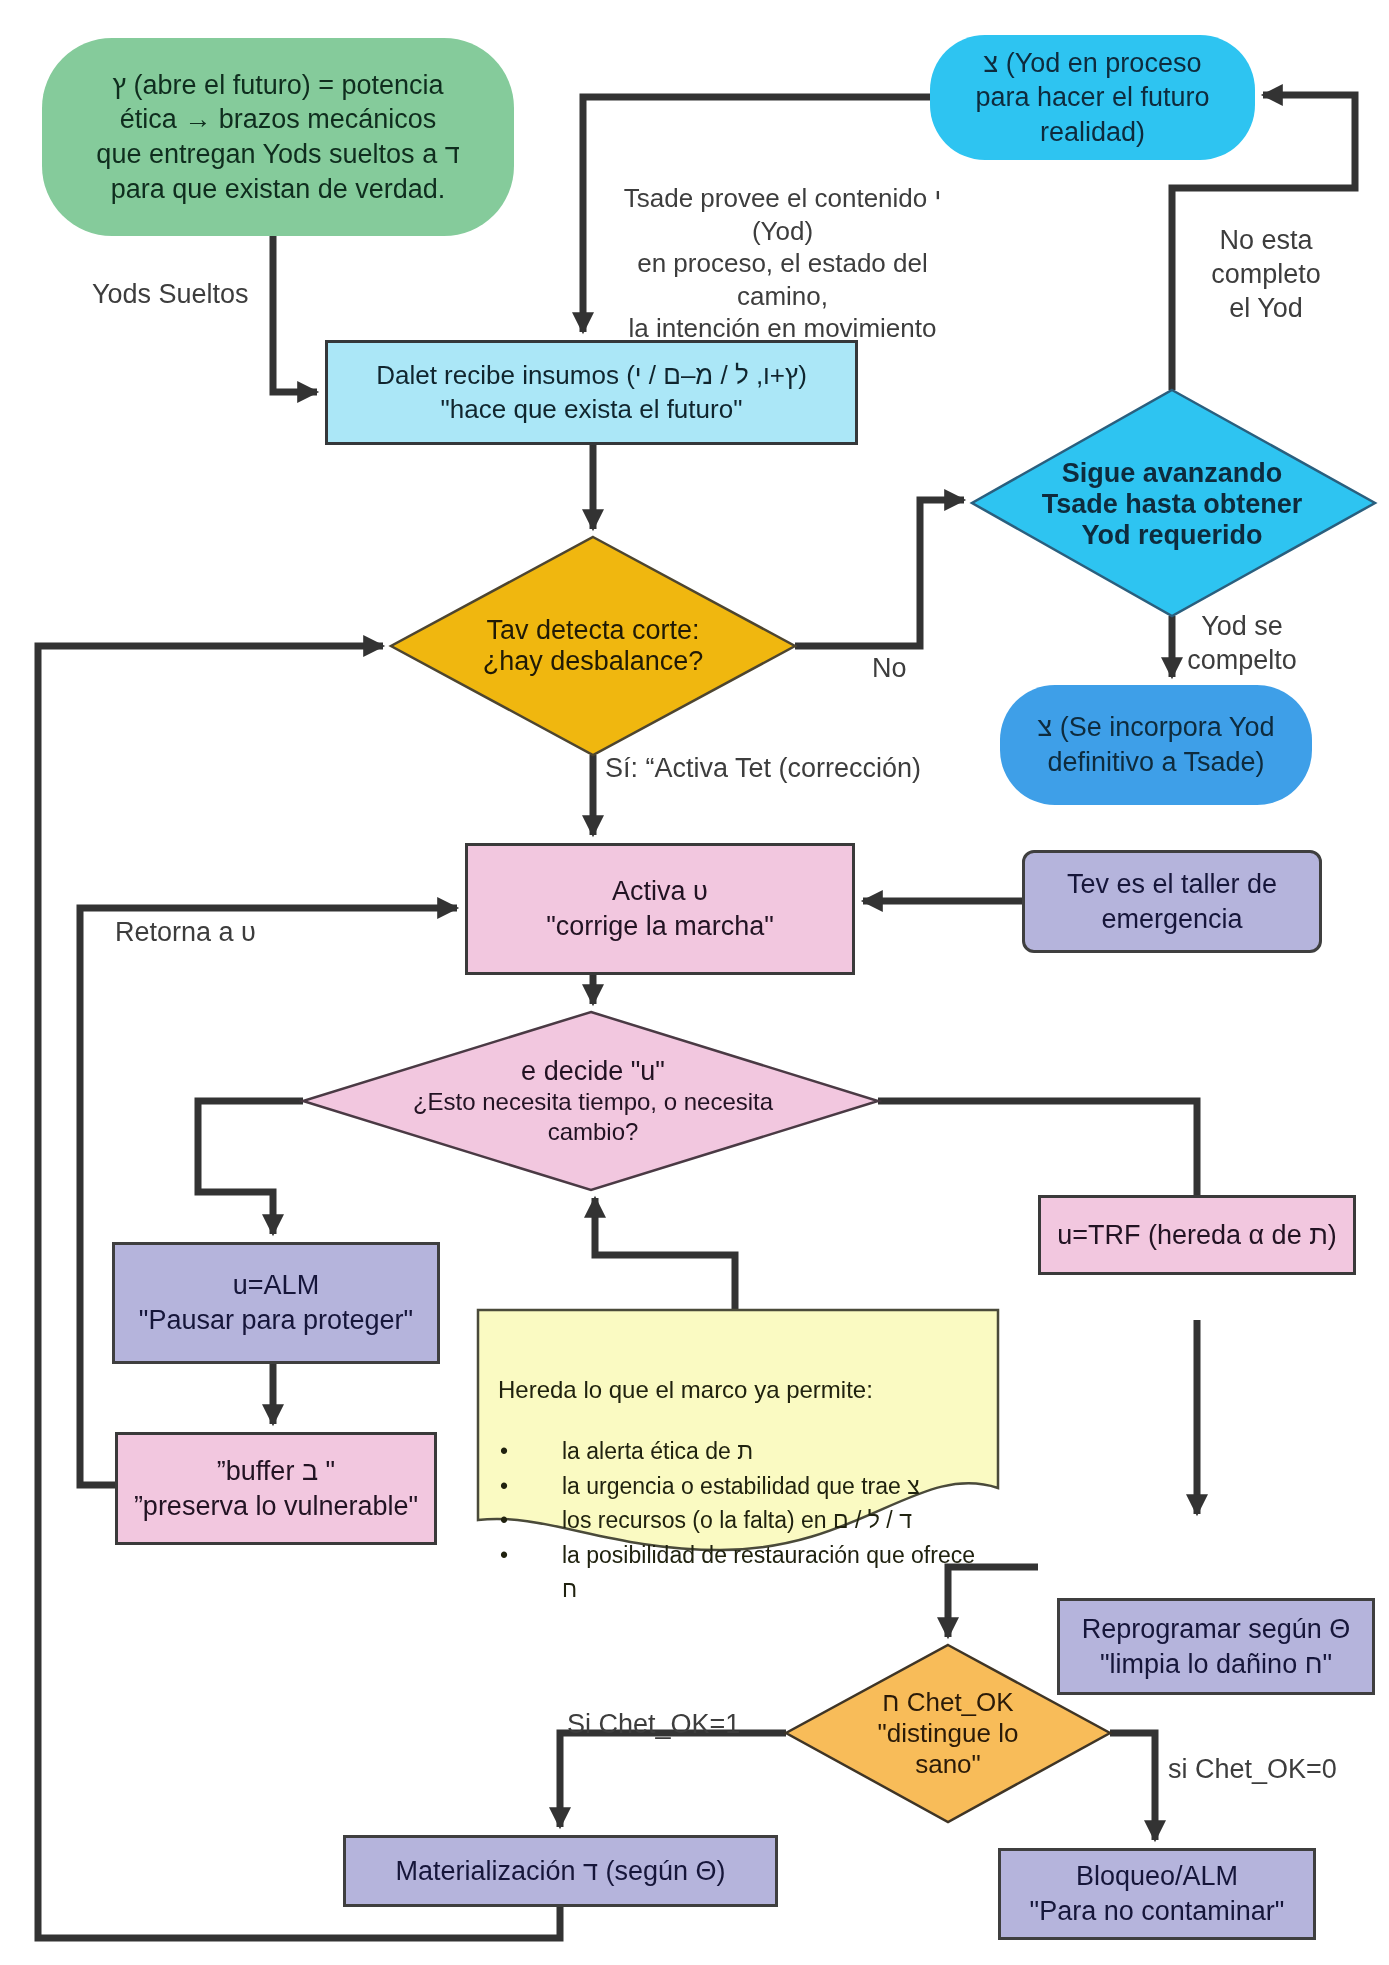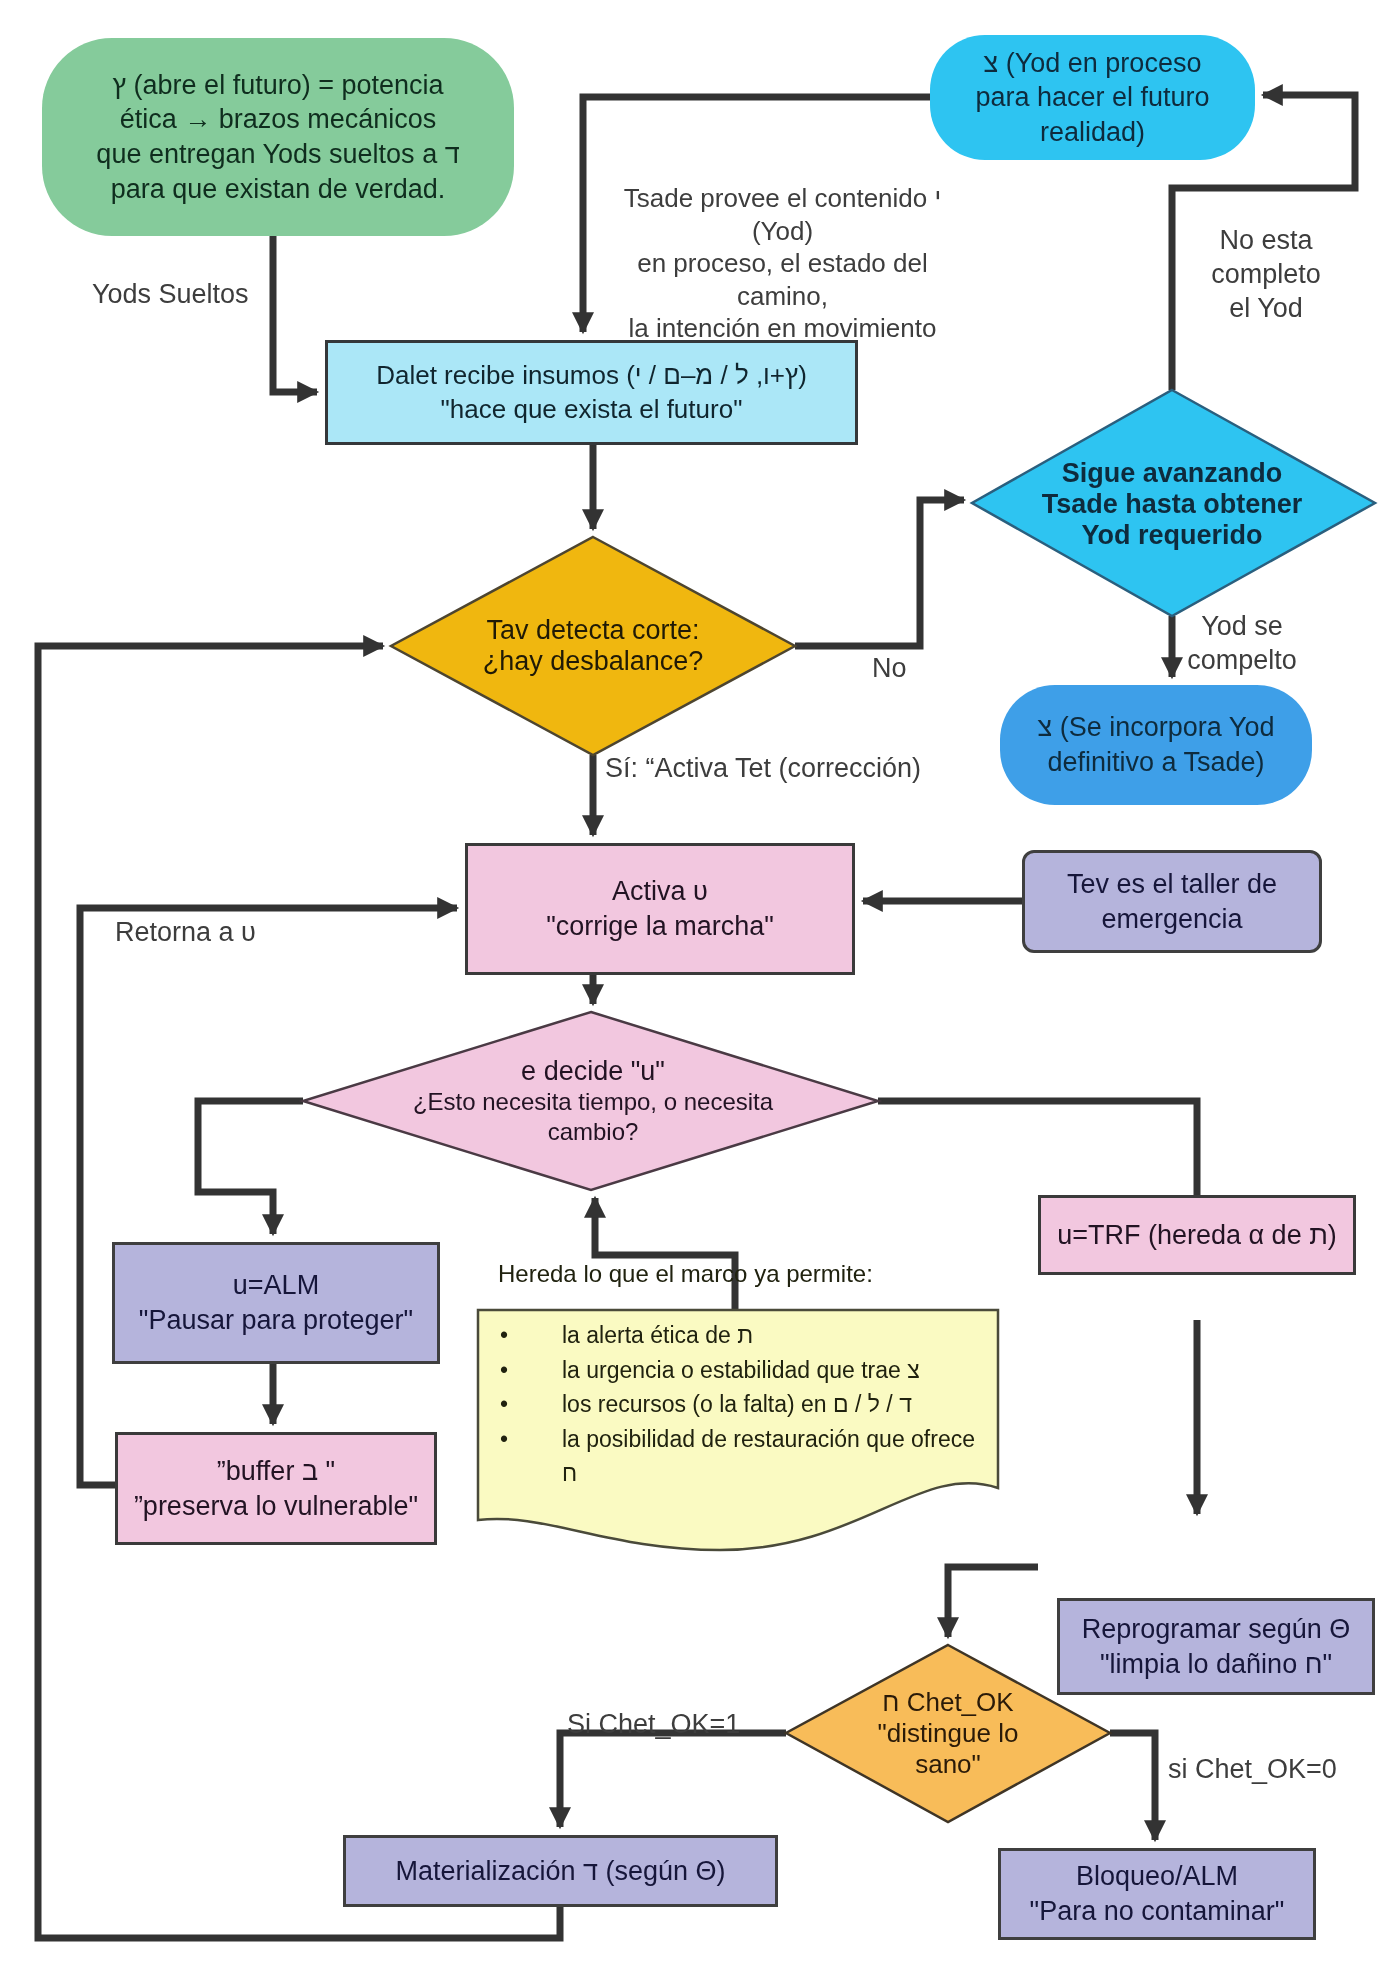--- a/index.html
+++ b/index.html
@@ -22,21 +22,21 @@
   .tevround{border-radius:12px;}
   .overlay{position:absolute;display:flex;flex-direction:column;align-items:center;justify-content:center;
     text-align:center;white-space:pre-line;color:#1c1c1c;}
   .label{
     position:absolute;white-space:pre-line;font-size:27px;line-height:1.25;color:#3d3d3d;
   }
   .label.center{text-align:center;}
   .navy{color:#0e2b3d;}
   .goldtext{color:#201a06;}
   .orangetext{color:#2a1a08;}
-  .notebox{position:absolute;left:478px;top:1244px;width:520px;height:245px;box-sizing:border-box;
+  .notebox{position:absolute;left:478px;top:1360px;width:520px;height:245px;box-sizing:border-box;
     padding:16px 20px 0 20px;color:#20220f;}
   .note-title{font-size:24px;margin-bottom:30px;white-space:pre;}
   .note-row{display:flex;align-items:baseline;font-size:23px;line-height:1.5;}
   .note-bullet{width:62px;flex:0 0 62px;padding-left:2px;}
   .ed-line1{font-size:27px;}
   .ed-line2{font-size:24px;line-height:1.25;}
 </style>
 </head>
 <body>
 

